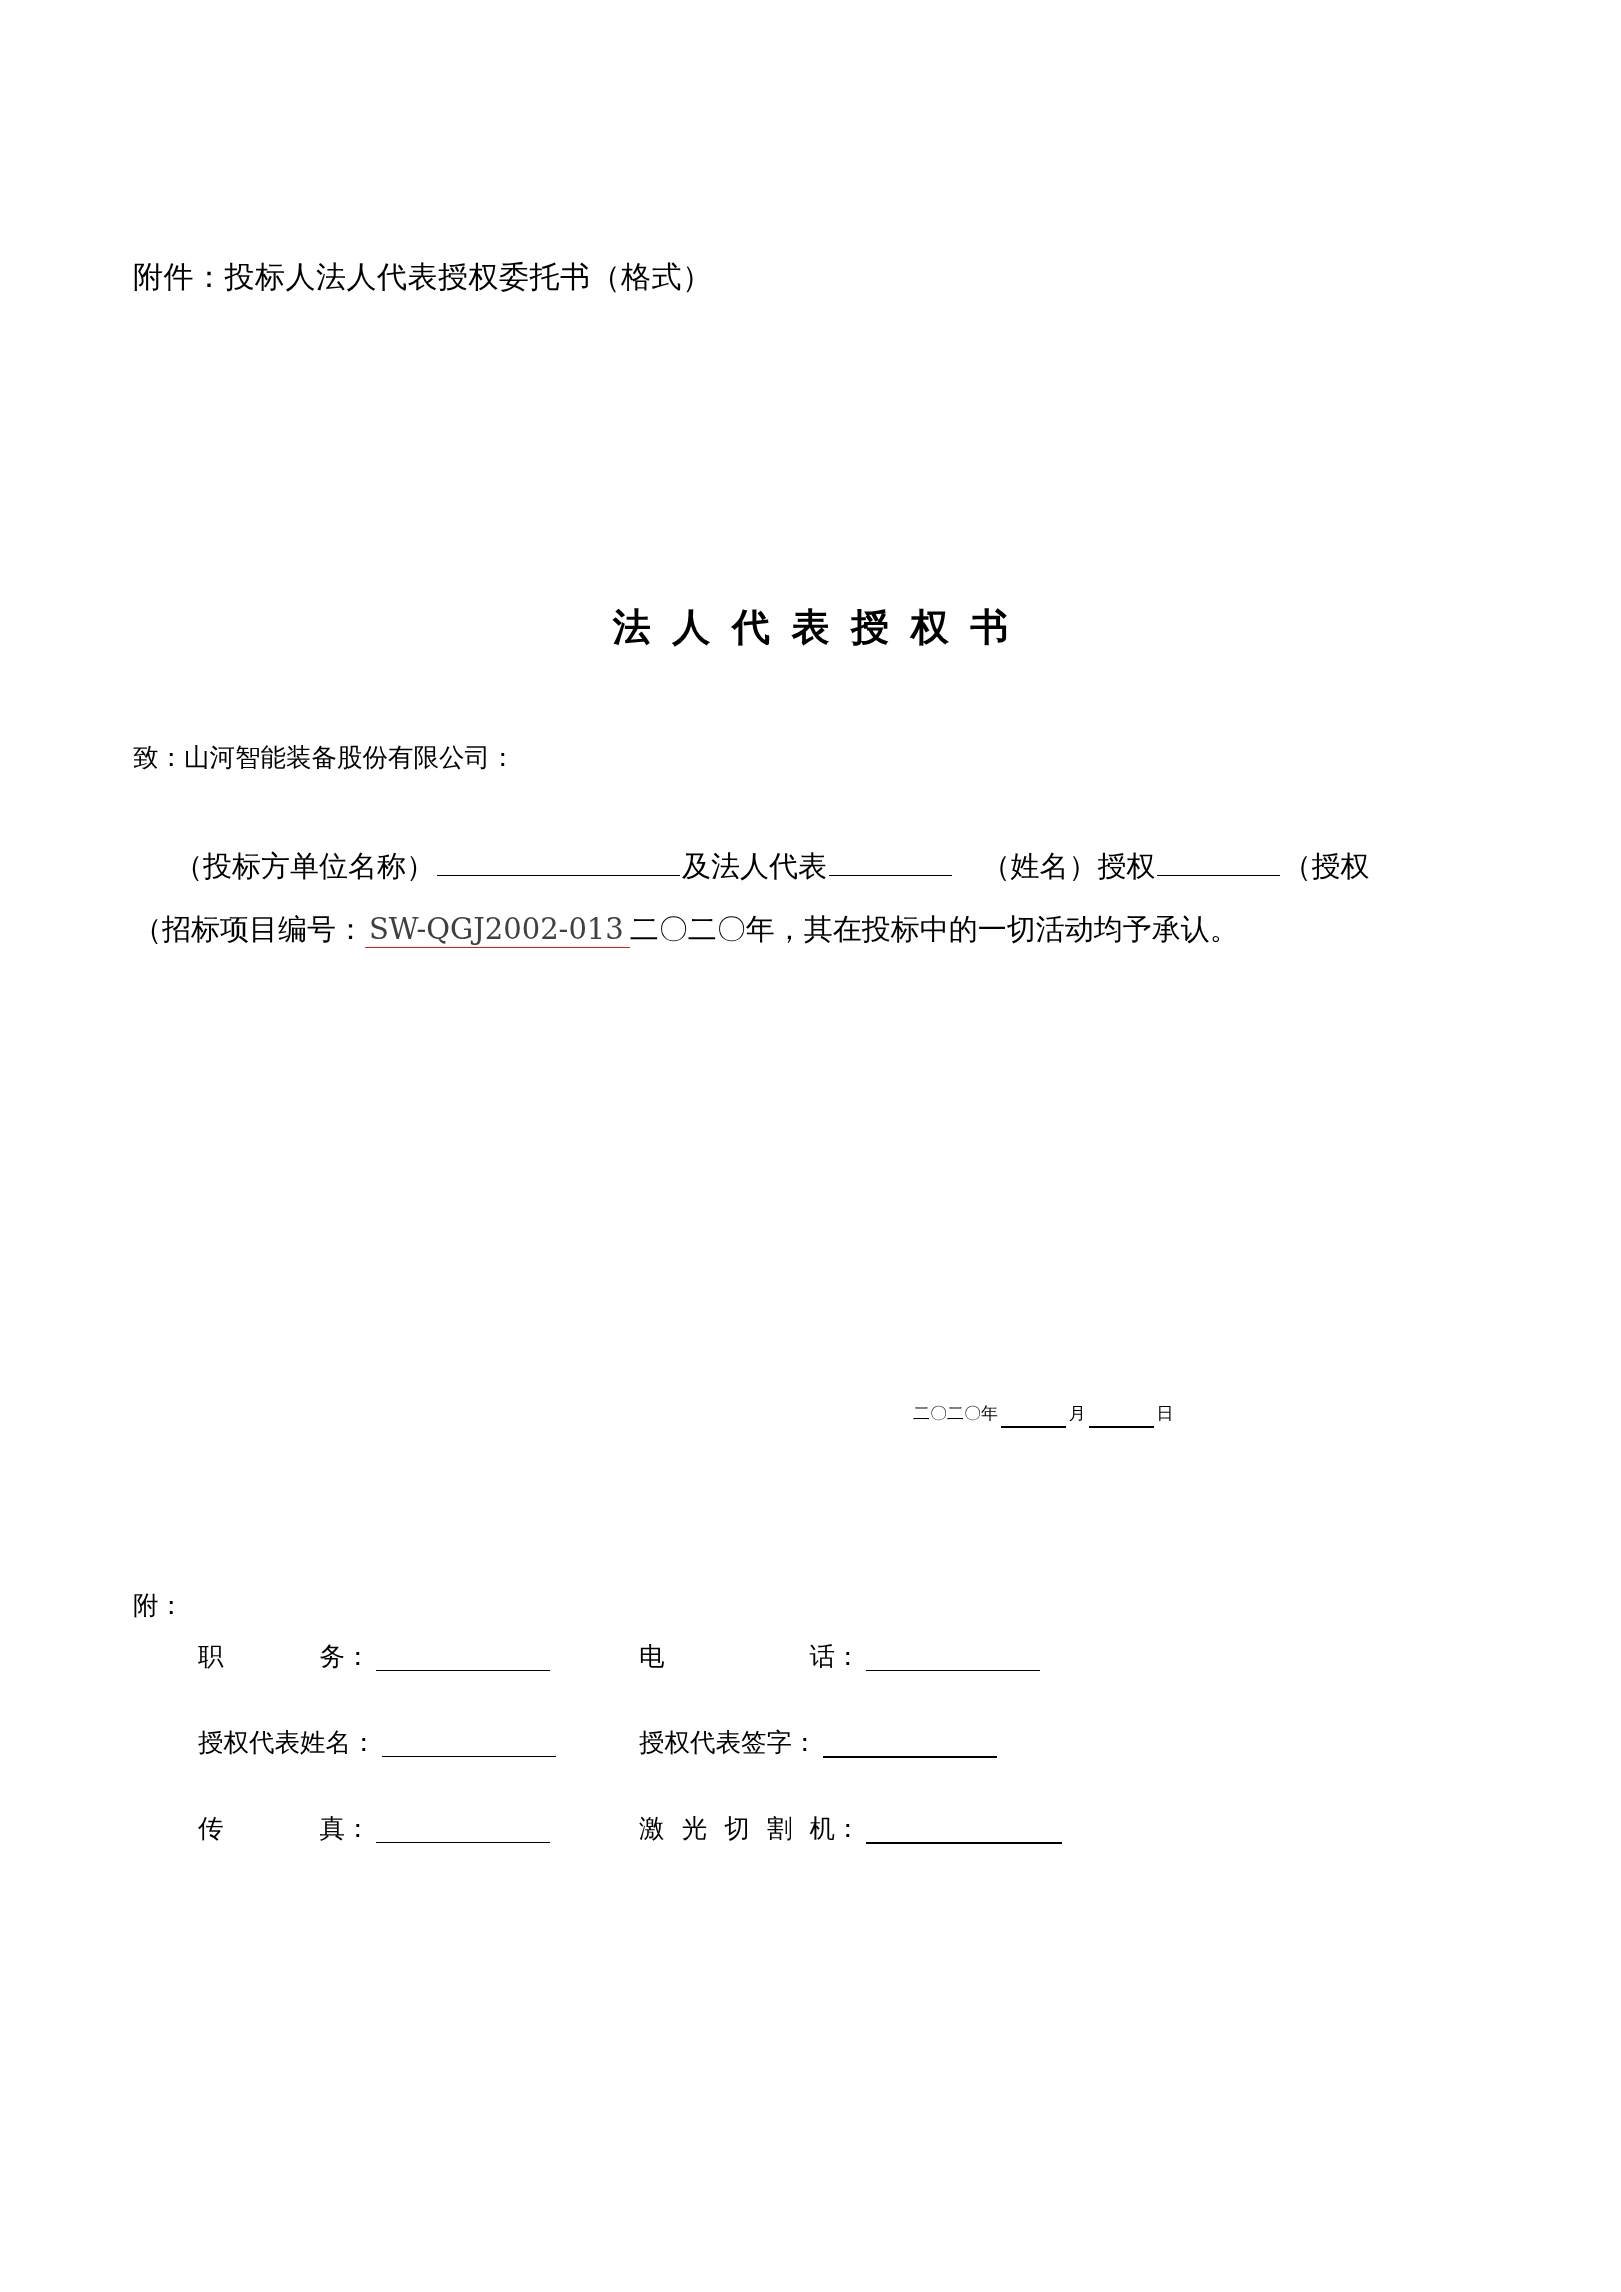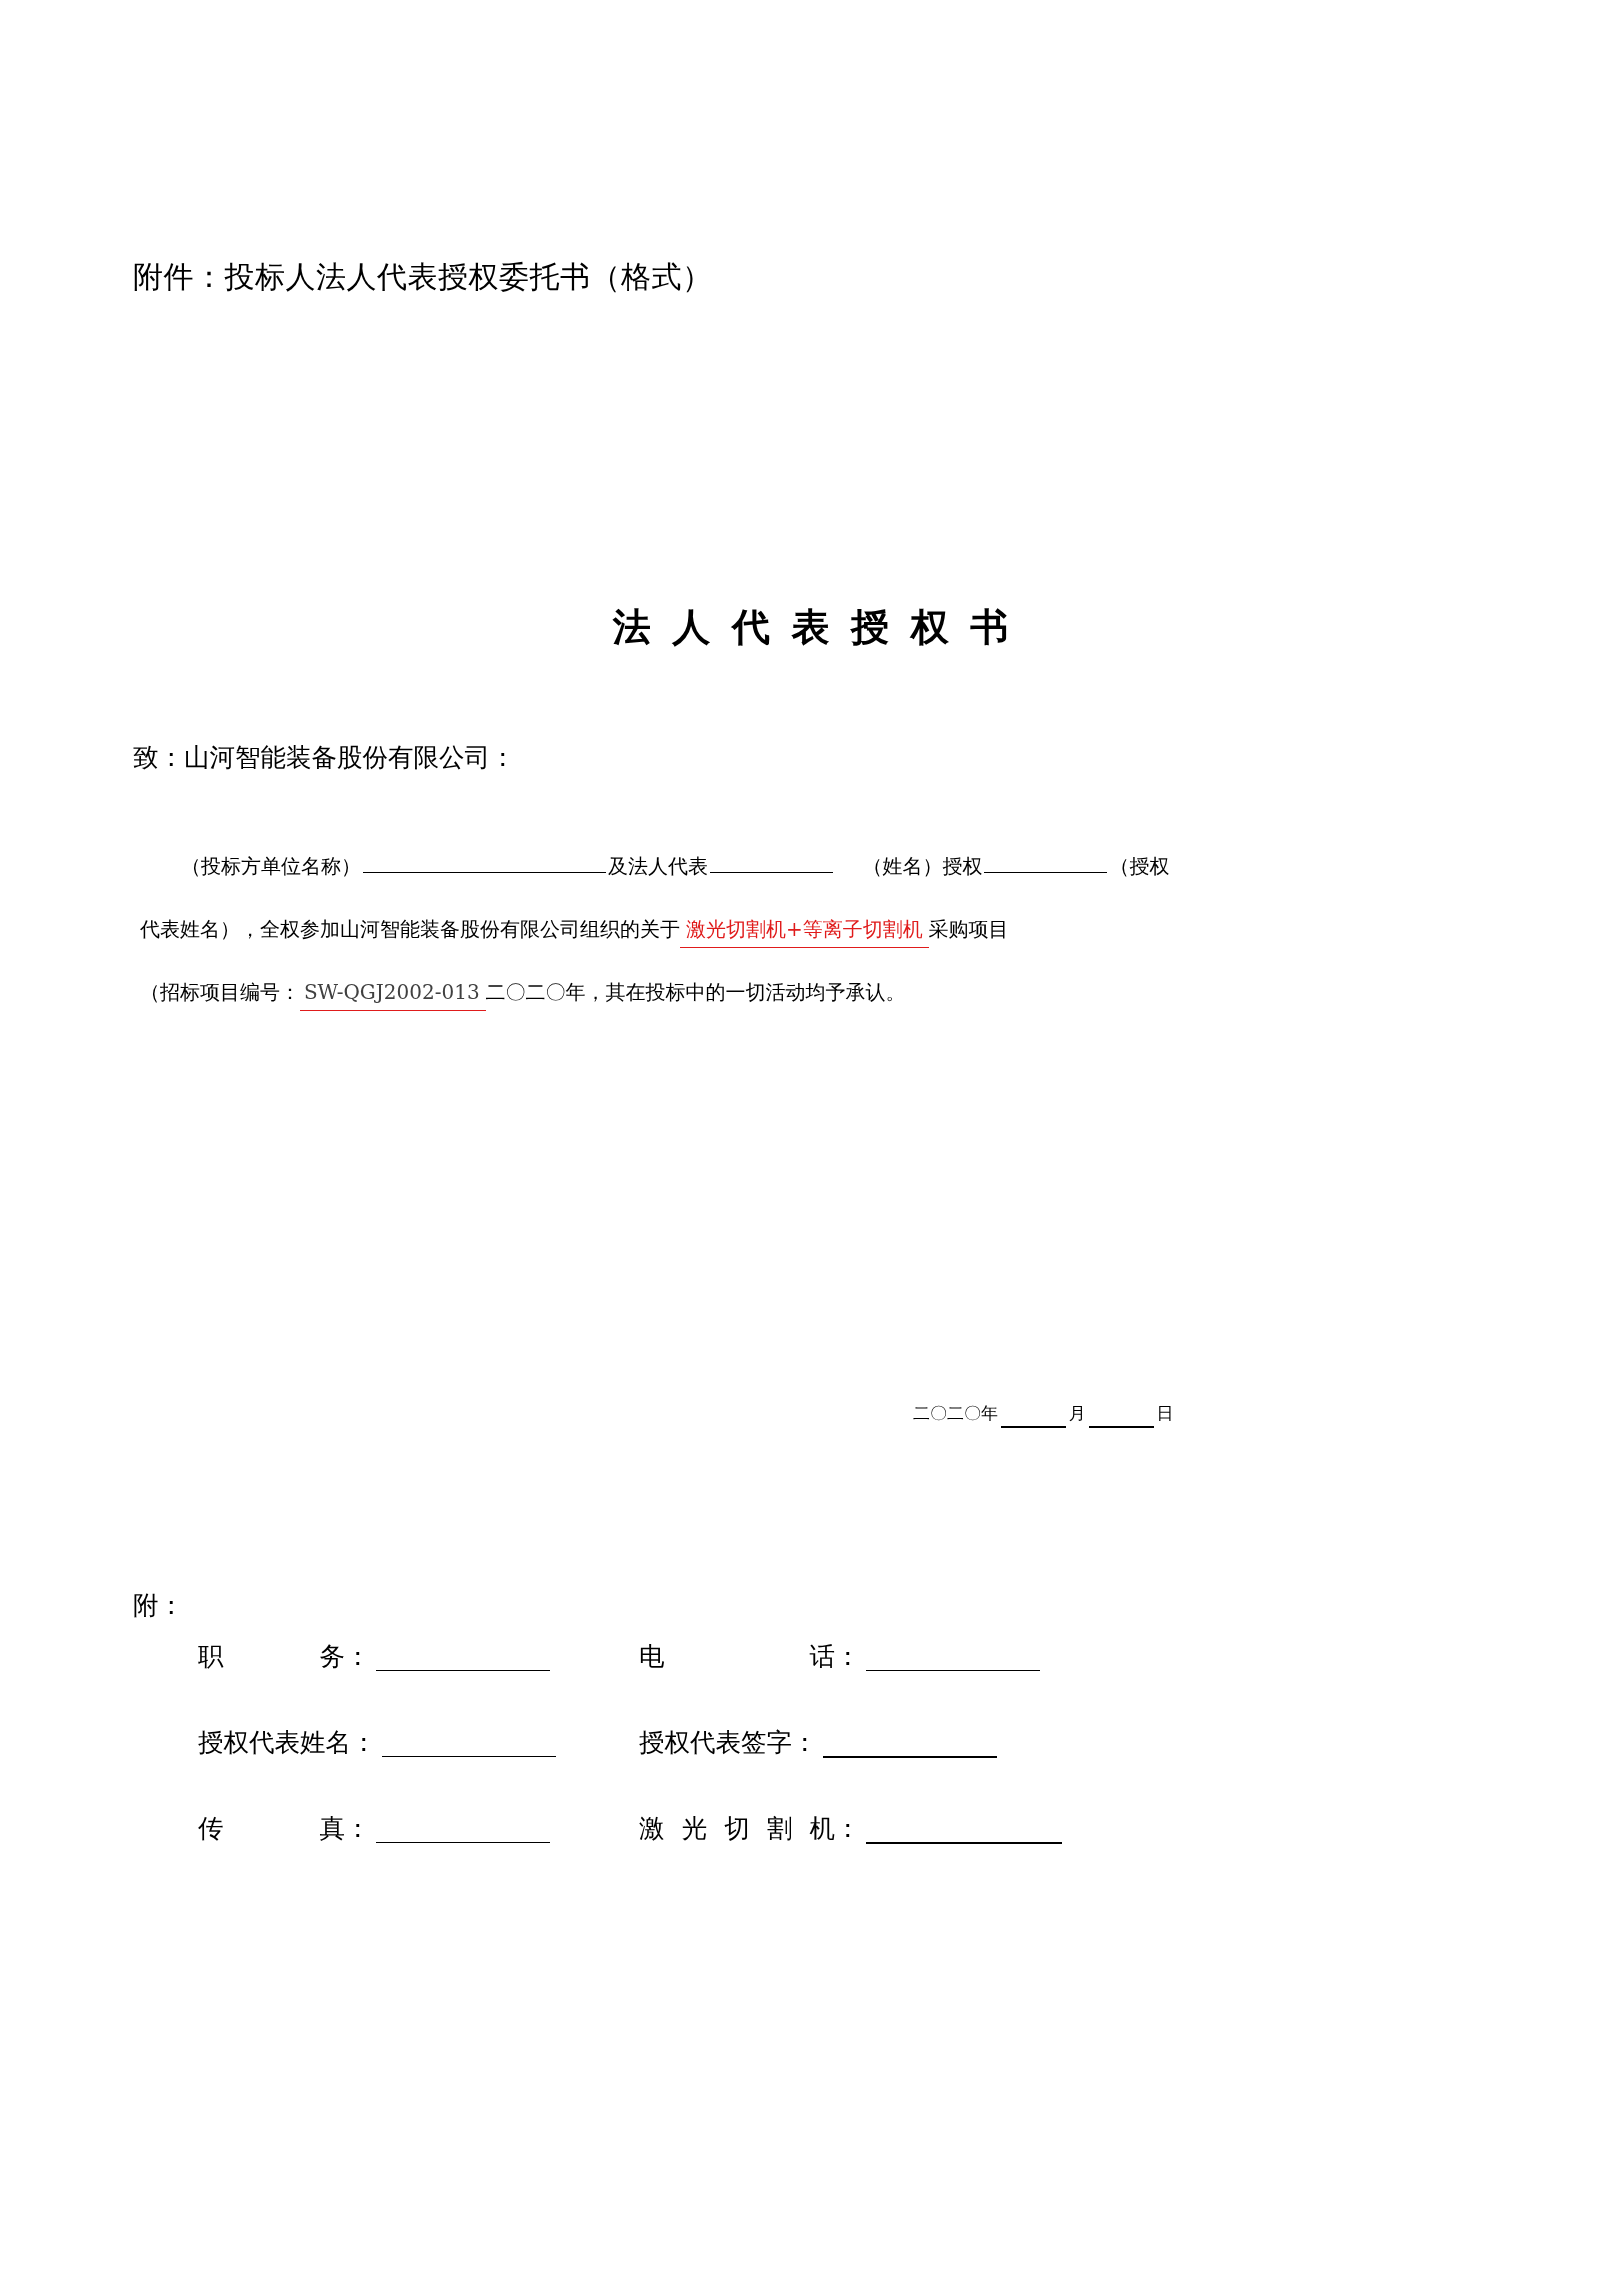--- a/index.html
+++ b/index.html
@@ -54,23 +54,22 @@
     font-size: 25.5px;
     white-space: nowrap;
   }
 
   
   .body-block {
     position: absolute;
     left: 133px;
     top: 835px;
     width: 1362px;
-    font-size: 20px;
+    font-size: 29px;
     line-height: 63px;
-    margin-left: 7px;
   }
   .line {
     white-space: nowrap;
   }
 
   
   .blank {
     display: inline-block;
     border-bottom: 1.5px solid #000;
     vertical-align: baseline;
@@ -203,23 +202,20 @@
 
   <div class="doc-title">法人代表授权书</div>
 
   <div class="salutation">致：山河智能装备股份有限公司：</div>
 
   <div class="body-block">
     <div class="line">
       <span style="display:inline-block;width:41px;"></span><span>（投标方单位名称）</span><span class="blank blank-xl"></span><span>及法人代表</span><span class="blank blank-lg"></span><span style="display:inline-block;width:27.4px;"></span><span>（姓名）授权</span><span class="blank blank-lg"></span><span>（授权</span>
     </div>
     <div class="line">
-      <span>代表姓名），全权参加山河智能装备股份有限公司组织的关于</span><span class="filled">激光切割机+等离子切割机</span><span>采购项目</span>
-    </div>
-    <div class="line">
       <span>（招标项目编号：</span><span class="filled-num">SW-QGJ2002-013</span><span>二〇二〇年，其在投标中的一切活动均予承认。</span>
     </div>
   </div>
 
 
   <div class="date-row">
     <span>二〇二〇年</span><span class="date-blank"></span><span>月</span><span class="date-blank"></span><span>日</span>
   </div>
 
   <div class="appendix-label">附：</div>

